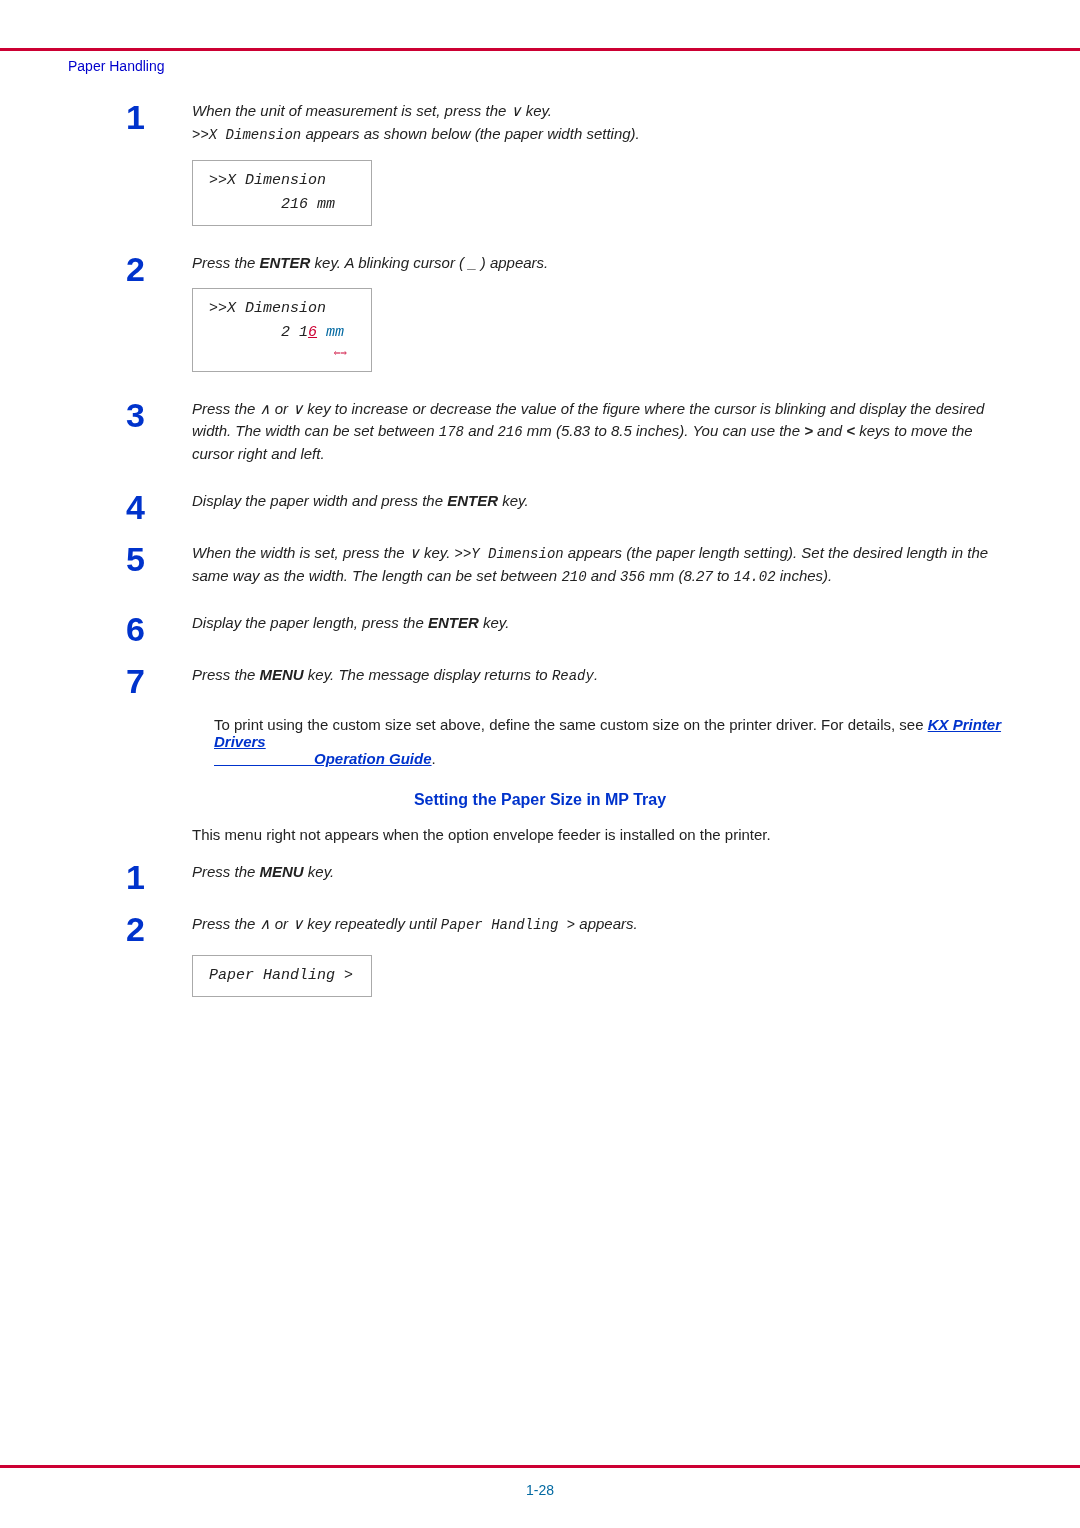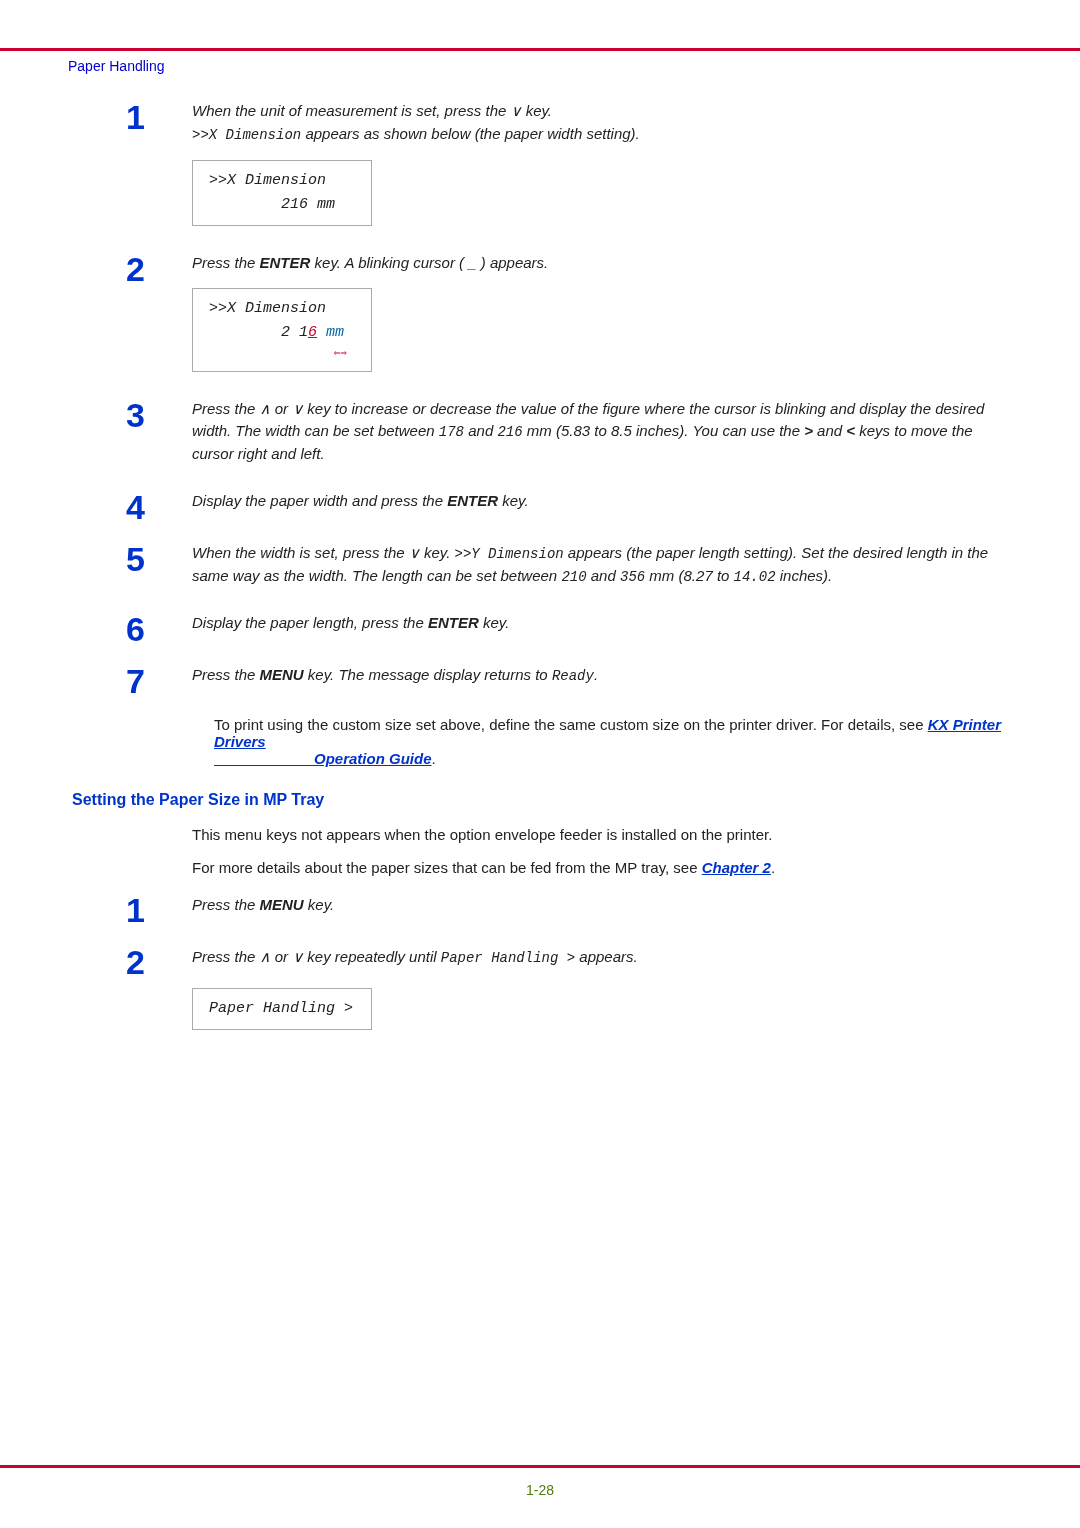--- a/index.html
+++ b/index.html
@@ -38,21 +38,21 @@
       height: 3px;
       background: #cc0033;
     }
 
     .page-number {
       position: absolute;
       bottom: 30px;
       left: 50%;
       transform: translateX(-50%);
       font-size: 14px;
-      color: #4d7c0f;
+      color: #0369a1;
     }
 
     .content-area {
       position: absolute;
       top: 100px;
       left: 72px;
       right: 72px;
       bottom: 80px;
     }
 
@@ -115,20 +115,21 @@
       font-weight: bold;
     }
 
     
     .section-heading {
       color: #0033cc;
       font-size: 16px;
       font-weight: bold;
       margin-top: 19px;
       margin-bottom: 14px;
+      text-align: center;
     }
 
     .section-block {
       margin-left: 120px;
     }
 
     .section-block p {
       margin-bottom: 10px;
       font-size: 15px;
       line-height: 1.55;
@@ -215,25 +216,21 @@
         <a class="link-blue"><em>KX Printer Drivers<br>&nbsp;&nbsp;&nbsp;&nbsp;&nbsp;&nbsp;&nbsp;&nbsp;&nbsp;&nbsp;&nbsp;&nbsp;&nbsp;&nbsp;&nbsp;&nbsp;&nbsp;&nbsp;&nbsp;&nbsp;&nbsp;&nbsp;&nbsp;&nbsp;Operation Guide</em></a>.
       </p>
     </div>
 
   </div>
 
   <div class="section-heading">Setting the Paper Size in MP Tray</div>
 
   <div class="section-block">
     <p>
-      This menu keys not appears when the option envelope feeder is installed on the printer.
-    </p>
-    <p>
-      For more details about the paper sizes that can be fed from the MP tray, see
-      <a class="link-blue">Chapter 2</a>.
+      This menu right not appears when the option envelope feeder is installed on the printer.
     </p>
 
     <div class="step" style="margin-top: 14px;">
       <div class="step-number">1</div>
       <div class="step-content">
         <p>Press the <b>MENU</b> key.</p>
       </div>
     </div>
 
     <div class="step">

